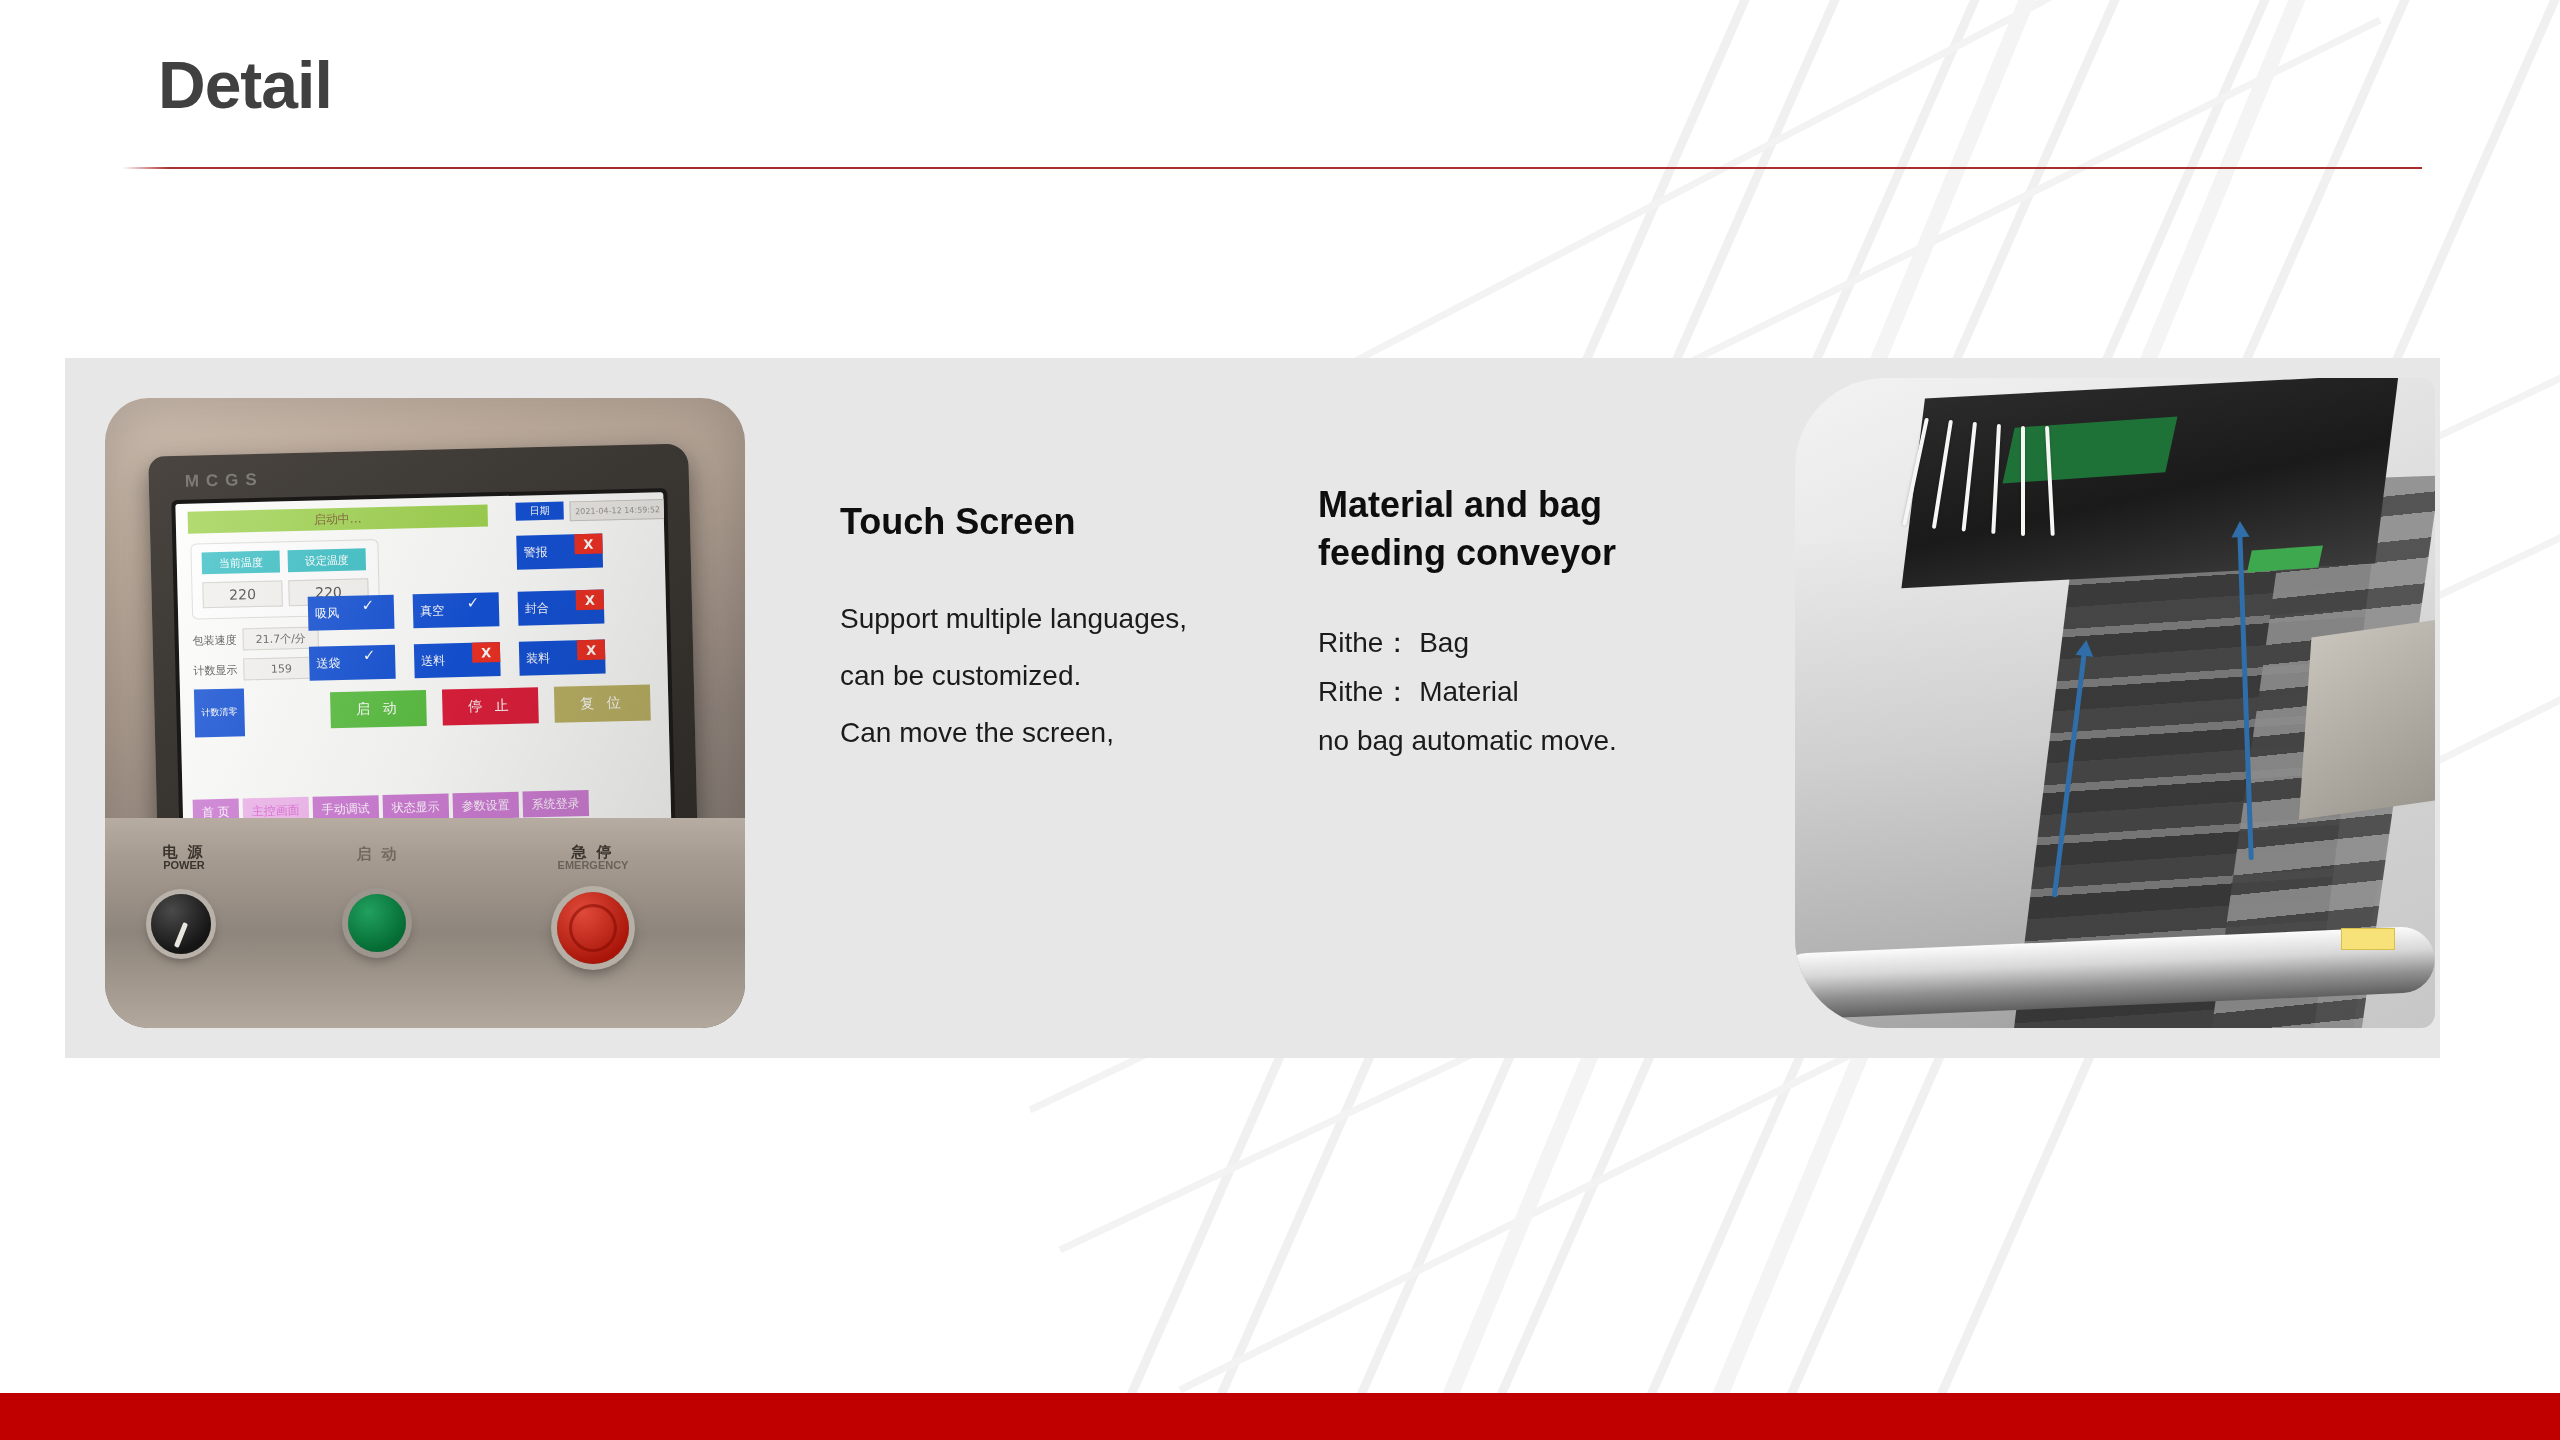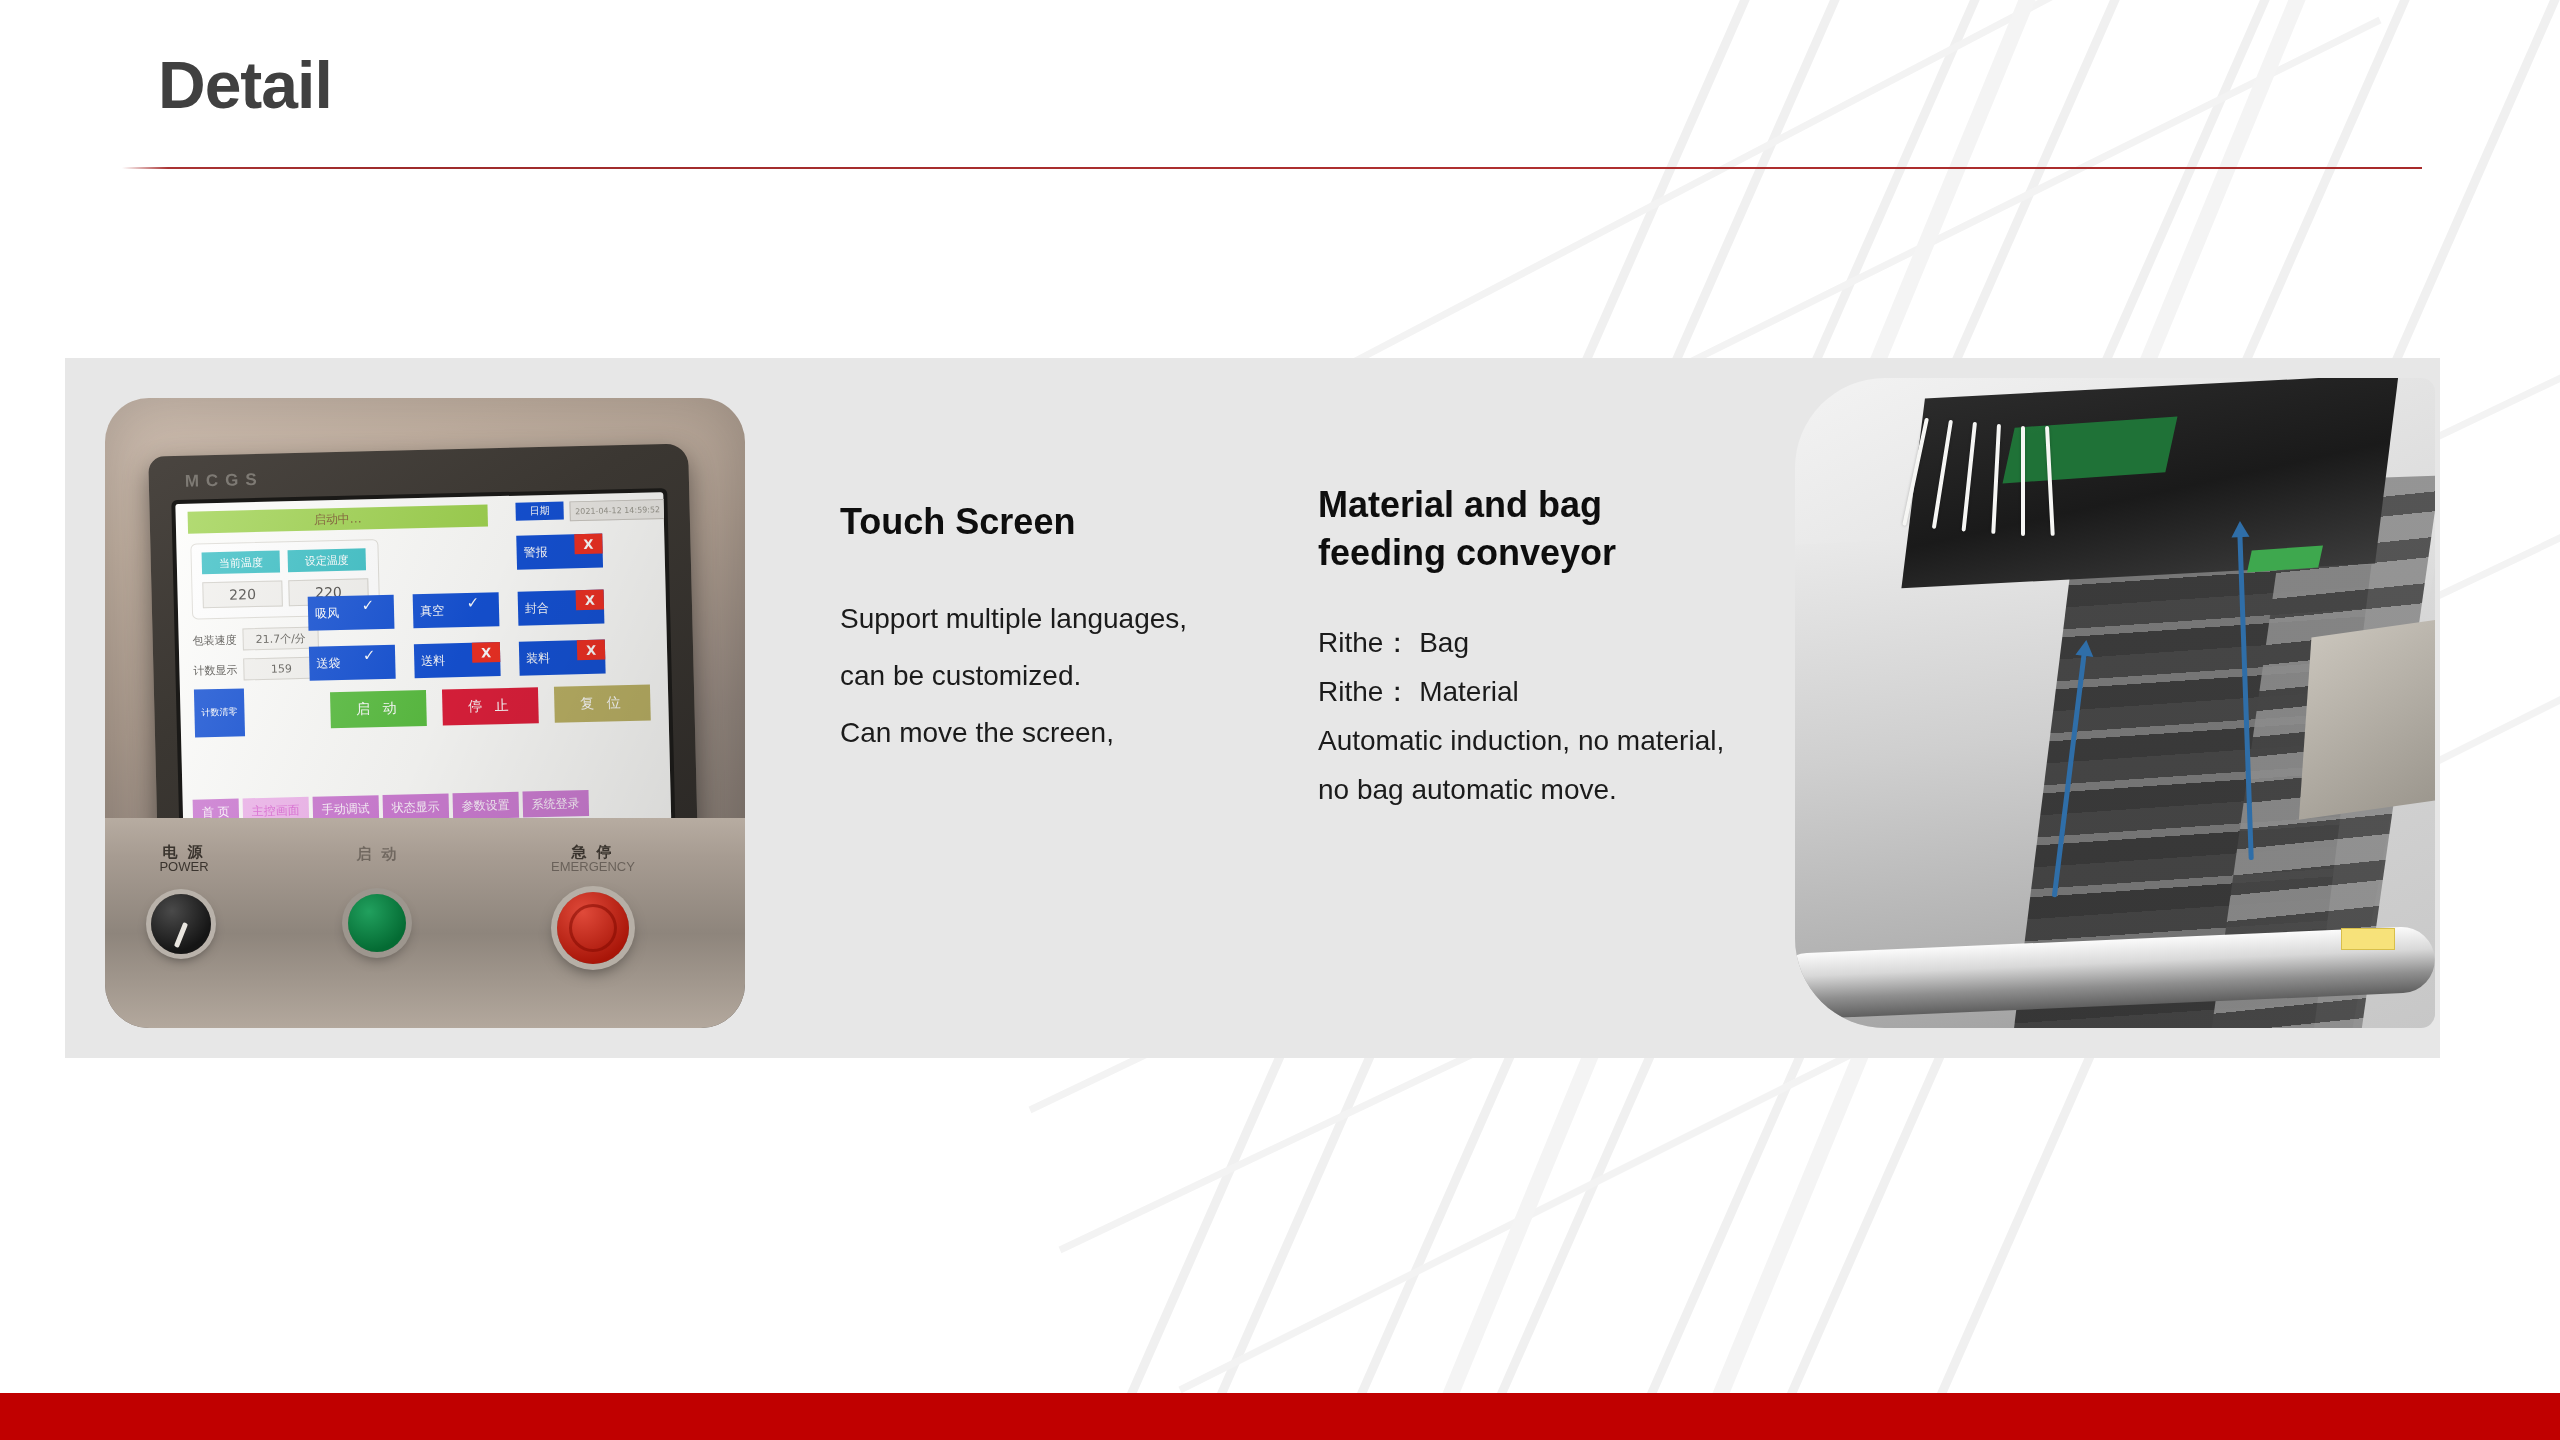--- a/index.html
+++ b/index.html
@@ -128,21 +128,21 @@
   }
   .navbtn.light{background:#f2b9ef;color:#e06fd8;}
 
   
   .steel-panel{
     position:absolute;left:0;bottom:0;width:100%;height:210px;
     background:linear-gradient(180deg,#b7aca1 0%,#a79c92 18%,#8e857c 55%,#b3a89d 100%);
   }
   .lbl{position:absolute;color:#3a342e;text-align:center;line-height:1.05;}
   .lbl .cn{font-size:15px;letter-spacing:3px;display:block;font-weight:700;}
-  .lbl .en{font-size:13px;display:block;font-weight:normal;}
+  .lbl .en{font-size:11px;display:block;font-weight:bold;}
   .knob{
     position:absolute;width:60px;height:60px;border-radius:50%;
     background:radial-gradient(circle at 35% 28%,#4a4a4a,#151515 70%);
     box-shadow:0 0 0 5px #b9b2aa,0 5px 12px rgba(0,0,0,.5);
   }
   .knob::after{
     content:"";position:absolute;left:50%;top:46%;width:5px;height:26px;
     background:#e9e6e0;transform:translateX(-50%) rotate(22deg);border-radius:2px;
   }
   .btn-green{
@@ -386,21 +386,20 @@
     <p>Can move the screen,</p>
   </div>
 </div>
 
 <div class="col col-mat">
   <h3>Material and bag</h3>
   <h3>feeding conveyor</h3>
   <div class="body">
     <p class="tight">Rithe： Bag</p>
     <p class="tight">Rithe： Material</p>
-    <p class="tight">Automatic induction, no material,</p>
     <p class="tight">no bag automatic move.</p>
   </div>
 </div>
 
 <div class="photo-right">
   <div class="cv cv-belt"></div>
   <div class="cv cv-lane"></div>
   <div class="cv cv-lane2"></div>
   <div class="cv cv-head"></div>
   <div class="cv cv-green"></div>

